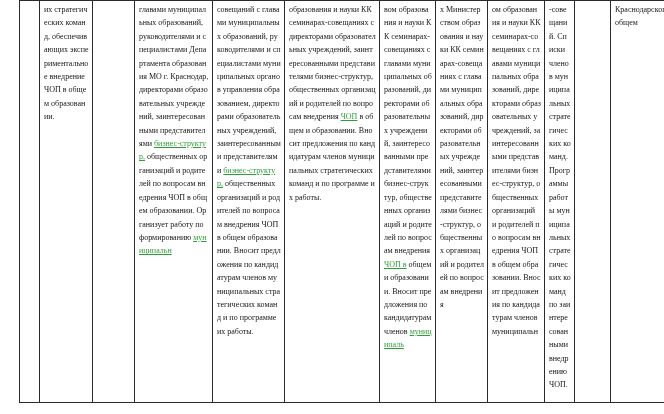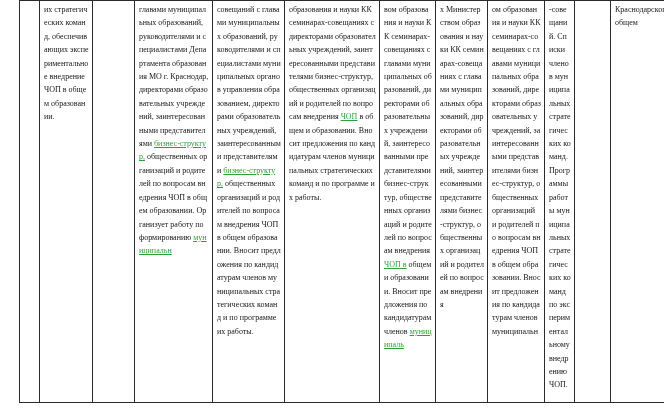--- a/index.html
+++ b/index.html
@@ -53,16 +53,16 @@
 <div class="doc-table">
   <div class="cell" style="width:20px"></div>
   <div class="cell" style="width:53px"><span>их стратегических команд, обеспечивающих экспериментальное внедрение ЧОП в общем образовании.</span></div>
   <div class="cell" style="width:42px"></div>
   <div class="cell" style="width:78px"><span>главами муниципальных образований, руководителями и специалистами Департамента образования МО г. Краснодар, директорами образовательных учреждений, заинтересованными представителями </span><span class="marked">бизнес-структур,</span><span> общественных организаций и родителей по вопросам внедрения ЧОП в общем образовании. Организует работу по формированию </span><span class="marked">муниципальн</span></div>
   <div class="cell" style="width:72px"><span>совещаний с главами муниципальных образований, руководителями и специалистами муниципальных органов управления образованием, директорами образовательных учреждений, заинтересованными представителями </span><span class="marked">бизнес-структур,</span><span> общественных организаций и родителей по вопросам внедрения ЧОП в общем образовании. Вносит предложения по кандидатурам членов муниципальных стратегических команд и по программе их работы.</span></div>
   <div class="cell" style="width:95px"><span>образования и науки КК семинарах-совещаниях с директорами образовательных учреждений, заинтересованными представителями бизнес-структур, общественных организаций и родителей по вопросам внедрения </span><span class="marked">ЧОП</span><span> в общем и образовании. Вносит предложения по кандидатурам членов муниципальных стратегических команд и по программе их работы.</span></div>
   <div class="cell" style="width:56px"><span>вом образования и науки КК семинарах-совещаниях с главами муниципальных образований, директорами образовательных учреждений, заинтересованными представителями бизнес-структур, общественных организаций и родителей по вопросам внедрения </span><span class="marked">ЧОП в</span><span> общем и образовании. Вносит предложения по кандидатурам членов </span><span class="marked">муниципаль</span></div>
   <div class="cell" style="width:52px"><span>х Министерством образования и науки КК семинарах-совещаниях с главами муниципальных образований, директорами образовательных учреждений, заинтересованными представителями бизнес-структур, общественных организаций и родителей по вопросам внедрения</span></div>
   <div class="cell" style="width:57px"><span>ом образования и науки КК семинарах-совещаниях с главами муниципальных образований, директорами образовательных учреждений, заинтересованными представителями бизнес-структур, общественных организаций и родителей по вопросам внедрения ЧОП в общем образовании. Вносит предложения по кандидатурам членов муниципальн</span></div>
-  <div class="cell" style="width:30px"><span>-совещаний. Списки членов муниципальных стратегических команд. Программы работы муниципальных стратегических команд по экспериментальному внедрению ЧОП.</span></div>
+  <div class="cell" style="width:30px"><span>-совещаний. Списки членов муниципальных стратегических команд. Программы работы муниципальных стратегических команд по заинтересованными внедрению ЧОП.</span></div>
   <div class="cell" style="width:36px"></div>
   <div class="cell" style="width:66px"><span>Краснодарского общем</span></div>
 </div>
 
 </body></html>

